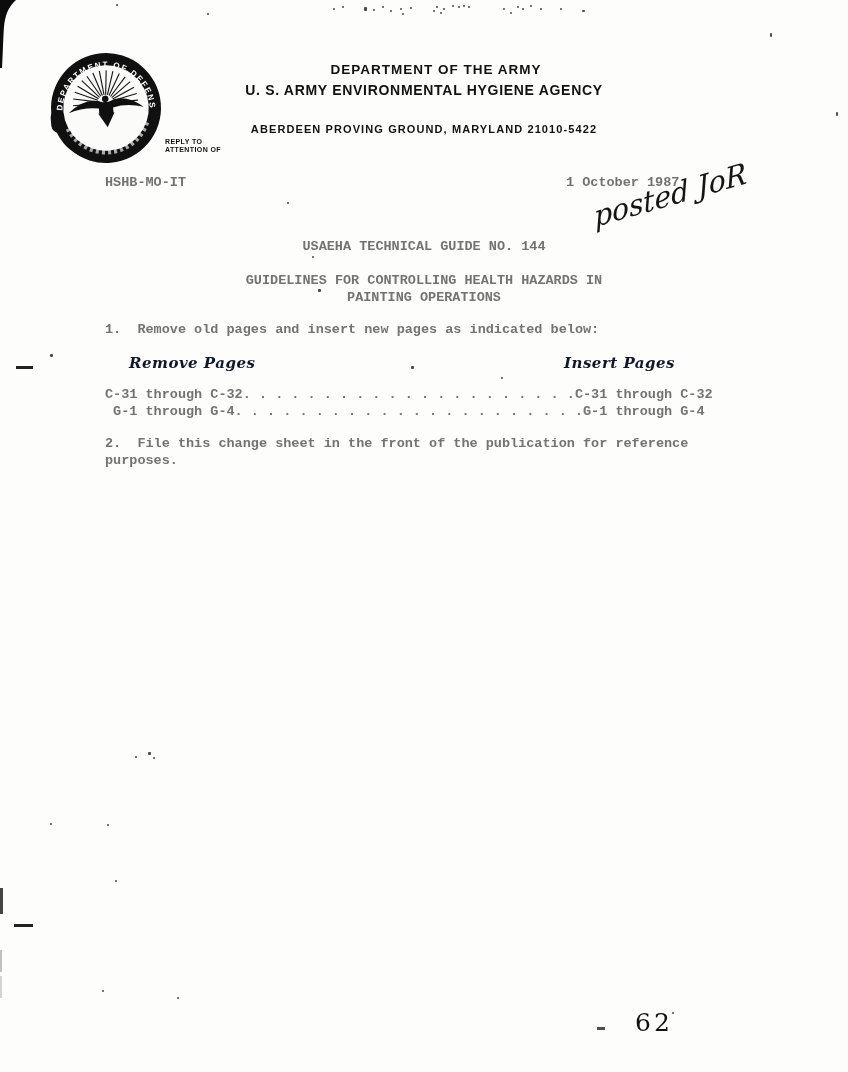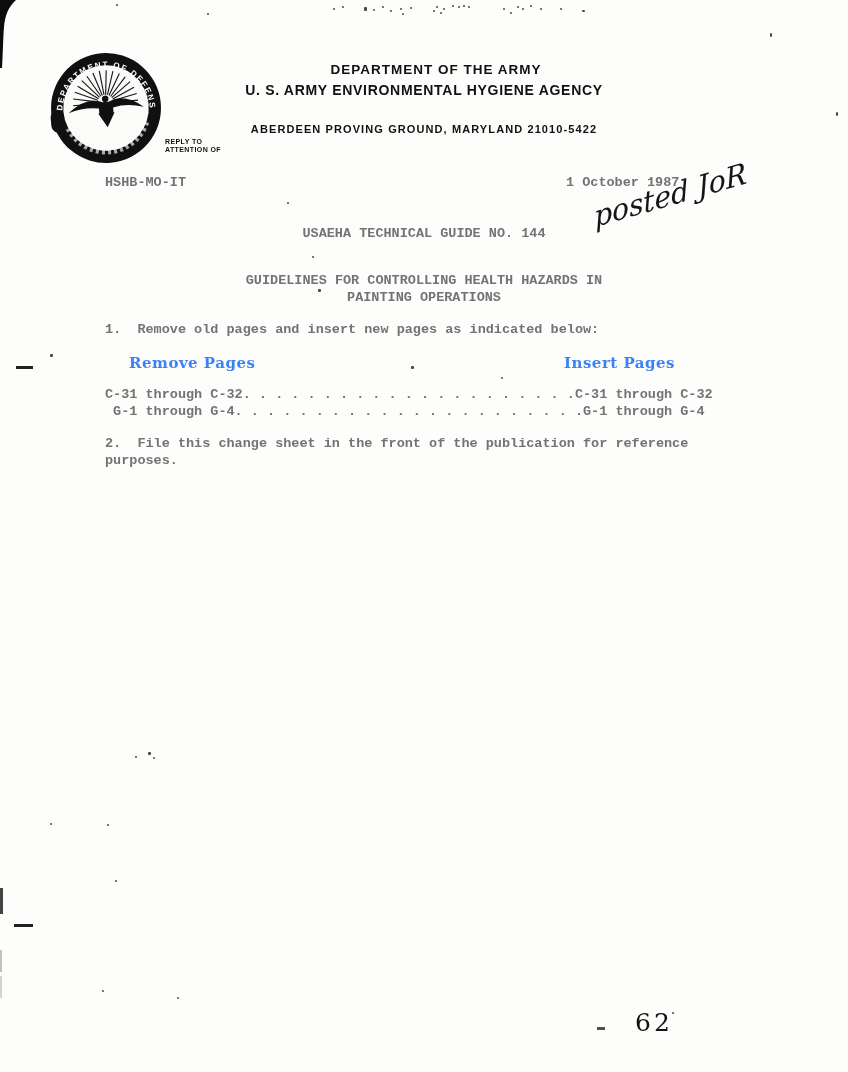--- a/index.html
+++ b/index.html
@@ -35,22 +35,22 @@
   .reply{
     position:absolute;left:165px;
     font-family:"Liberation Sans",sans-serif;
     font-weight:700;font-size:7px;line-height:8px;
     letter-spacing:0.4px;color:#111;white-space:pre;
   }
   
   .script{
     position:absolute;
     font-family:"DejaVu Serif",serif;
-    font-weight:700;
-    font-size:15px;color:#3b82f6;
+    font-style:italic;font-weight:700;
+    font-size:15px;color:#0f172a;
     letter-spacing:0.5px;white-space:pre;
   }
   .hand{
     position:absolute;left:596px;top:200px;width:220px;
     font-family:"DejaVu Serif",serif;
     font-style:italic;font-weight:400;
     font-size:29px;color:#151515;
     transform:rotate(-16deg) skewX(-10deg);
     transform-origin:left bottom;
     white-space:pre;
@@ -114,21 +114,21 @@
   <div class="reply" style="top:146px">ATTENTION OF</div>
 
   <div class="lh lh1">DEPARTMENT OF THE ARMY</div>
   <div class="lh lh2">U. S. ARMY ENVIRONMENTAL HYGIENE AGENCY</div>
   <div class="lh lh3">ABERDEEN PROVING GROUND, MARYLAND 21010-5422</div>
 
   <div class="t" style="left:105px;top:175px">HSHB-MO-IT</div>
   <div class="t" style="left:566px;top:175px">1 October 1987</div>
   <div class="hand">posted JoR</div>
 
-  <div class="t center" style="top:226px">USAEHA TECHNICAL GUIDE NO. 144</div>
+  <div class="t center" style="top:239px">USAEHA TECHNICAL GUIDE NO. 144</div>
   <div class="t center" style="top:273px">GUIDELINES FOR CONTROLLING HEALTH HAZARDS IN</div>
   <div class="t center" style="top:290px">PAINTING OPERATIONS</div>
 
   <div class="t" style="left:105px;top:322px">1.  Remove old pages and insert new pages as indicated below:</div>
 
   <div class="script" style="left:129px;top:354px">Remove Pages</div>
   <div class="script" style="left:564px;top:354px">Insert Pages</div>
 
   <div class="t" style="left:105px;top:387px">C-31 through C-32. . . . . . . . . . . . . . . . . . . . .C-31 through C-32</div>
   <div class="t" style="left:105px;top:404px"> G-1 through G-4. . . . . . . . . . . . . . . . . . . . . .G-1 through G-4</div>

